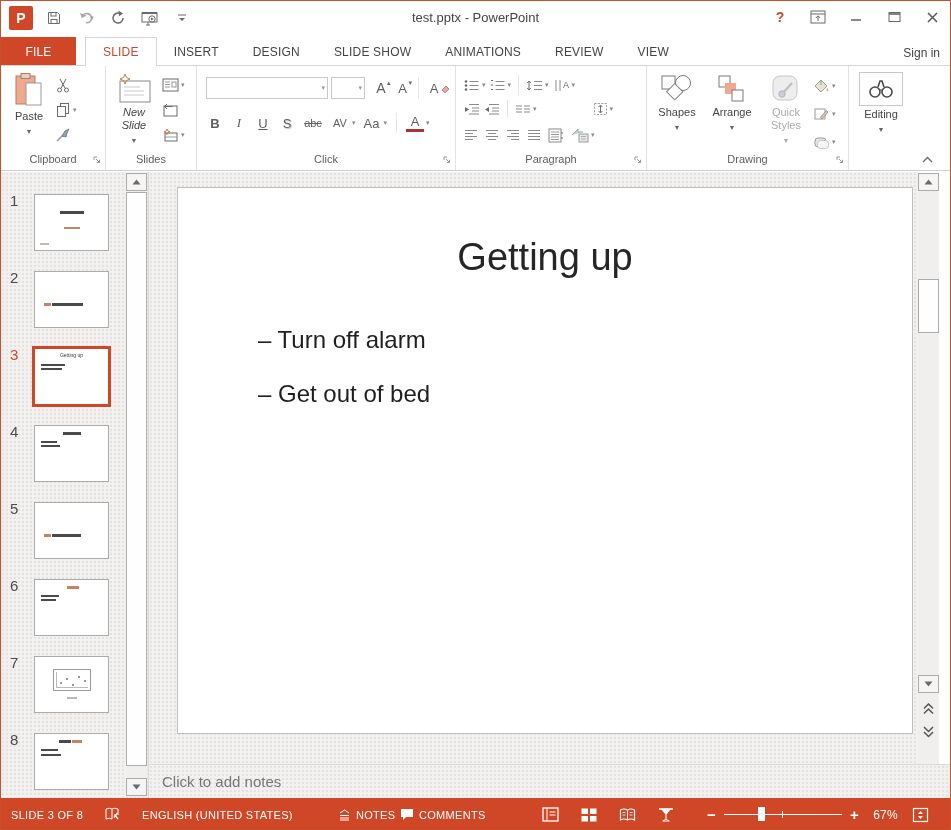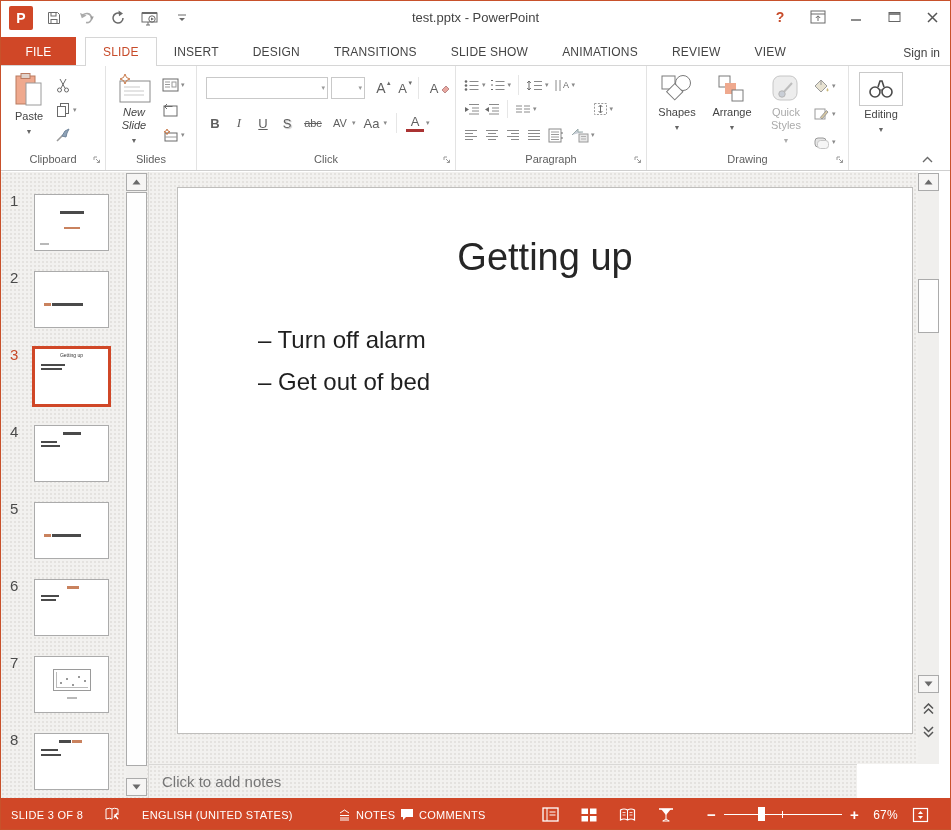--- a/index.html
+++ b/index.html
@@ -88,21 +88,21 @@
   .bullet { position:absolute; left:80px; font-size:24px; color:#1f1f1f; }
 
   
   .vscroll { position:absolute; left:917px; top:172px; width:21px; height:591px; background:#F0EFED; }
   .vthumb { position:absolute; left:0; top:106px; width:21px; height:54px;
             background:#FEFEFE; border:1px solid #ABABAB; }
   .navbtn { position:absolute; left:0; width:21px; height:18px; display:flex;
             align-items:center; justify-content:center; }
 
   
-  .notesbar { position:absolute; left:147px; top:763px; width:709px; height:34px;
+  .notesbar { position:absolute; left:147px; top:763px; width:804px; height:34px;
               border-top:1px solid #D9D8D6; border-left:1px solid #D9D8D6; }
   .notes-ph { position:absolute; left:13px; top:8px; font-size:15px; color:#767676; }
 
   
   .statusbar { position:absolute; left:0; top:797px; width:100%; height:33px;
                background:#D04727; color:#fff; font-size:11px; letter-spacing:.3px; }
   .sitem { position:absolute; top:0; height:33px; display:flex; align-items:center; gap:5px; }
   .zoomtrack { position:relative; width:118px; height:1px; background:#fff; }
   .zoomthumb { position:absolute; left:34px; top:-7px; width:7px; height:14px; background:#fff; }
   .zoomtick { position:absolute; left:58px; top:-3px; width:1px; height:7px; background:#fff; }
@@ -179,21 +179,20 @@
           </svg>
       </div>
     </div>
   </div>
 
   <div class="tabrow">
     <div class="tab file">FILE</div>
     <div class="tab active">SLIDE</div>
     <div class="tab">INSERT</div>
     <div class="tab">DESIGN</div>
-    <div class="tab">TRANSITIONS</div>
     <div class="tab">SLIDE SHOW</div>
     <div class="tab">ANIMATIONS</div>
     <div class="tab">REVIEW</div>
     <div class="tab">VIEW</div>
     <span class="signin">Sign in</span>
   </div>
 
   <div class="ribbon">
 
     <div class="grp" style="left:0; width:105px;">
@@ -591,21 +590,21 @@
       <svg width="9" height="6" viewBox="0 0 9 6">
           <path d="M0.5 0.5 L8.5 0.5 L4.5 5.5 Z" fill="#6a6a6a"></path>
         </svg>
     </div>
   </div>
 
   <div class="editor dots">
     <div class="canvas">
       <div class="slide-title">Getting up</div>
       <div class="bullet" style="top:138px;">– Turn off alarm</div>
-      <div class="bullet" style="top:180px;">– Get out of bed</div>
+      <div class="bullet" style="top:192px;">– Get out of bed</div>
     </div>
   </div>
 
   <div class="vscroll">
     <div class="sbtn" style="top:0;">
       <svg width="9" height="6" viewBox="0 0 9 6">
           <path d="M0.5 5.5 L4.5 0.5 L8.5 5.5 Z" fill="#6a6a6a"></path>
         </svg>
     </div>
     <div class="vthumb"></div>

